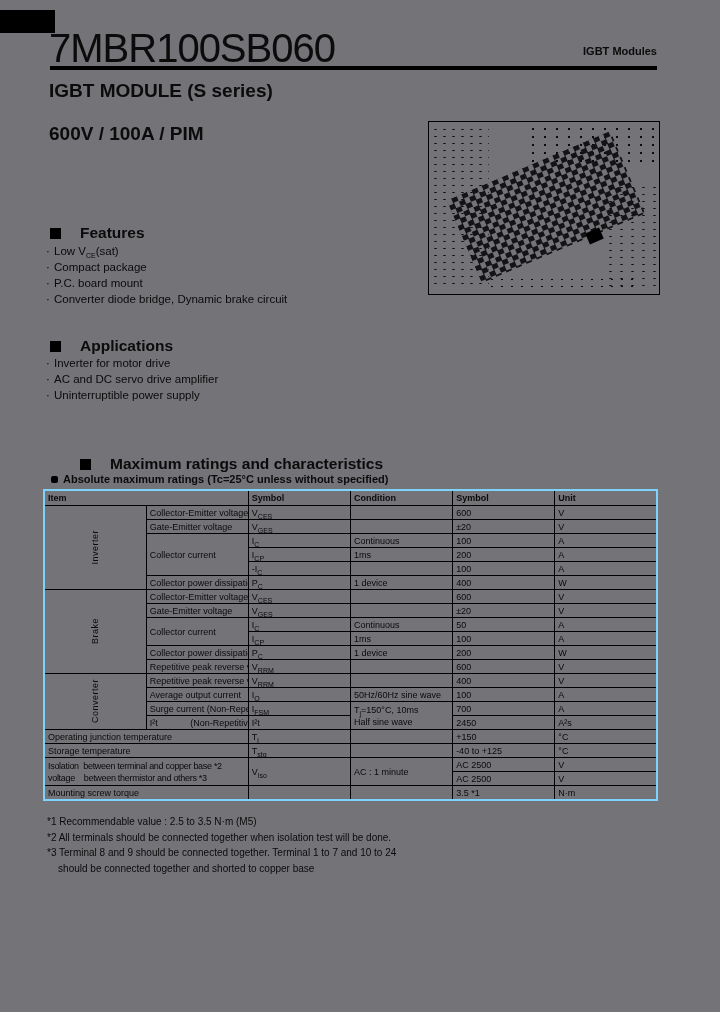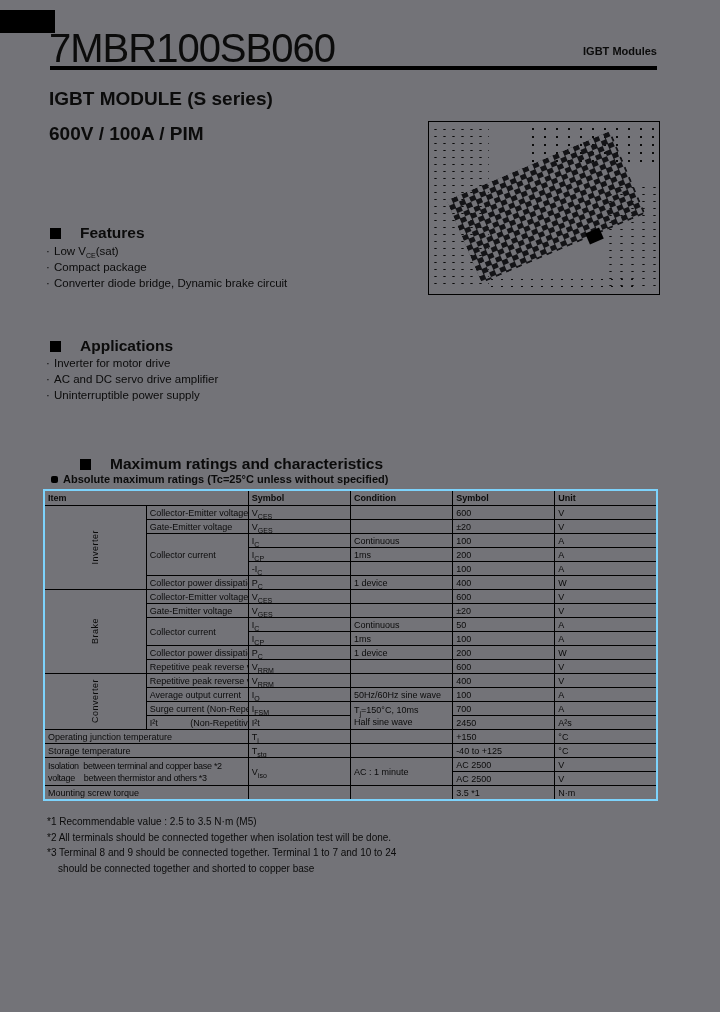--- a/index.html
+++ b/index.html
@@ -12,21 +12,21 @@
     overflow:hidden;
   }
   .page { position:absolute; inset:0; }
 
   
   .corner-block { position:absolute; left:0; top:10px; width:55px; height:23px; background:#000; }
   .product-code { position:absolute; left:49px; top:28px; font-size:40px; line-height:1; font-weight:normal; letter-spacing:-1px; }
   .category { position:absolute; right:63px; top:45px; font-size:11px; font-weight:bold; }
   .header-rule { position:absolute; left:50px; top:66px; width:607px; height:4px; background:#000; }
   .subtitle { position:absolute; left:49px; font-size:19px; font-weight:bold; }
-  .subtitle.l1 { top:88px; }
+  .subtitle.l1 { top:80px; }
   .subtitle.l2 { top:123px; }
 
   
   .photo-box { position:absolute; left:428px; top:121px; width:230px; height:172px; border:1px solid #000; overflow:hidden; }
   .dots { position:absolute; background-image: radial-gradient(#0a0a0a 0.9px, transparent 1.2px); }
   .dots.left  { left:2px; top:4px; width:58px; height:162px; background-size:9px 7px; }
   .dots.right { right:2px; top:62px; width:52px; height:104px; background-size:11px 7px; }
   .dots.topright { right:2px; top:3px; width:130px; height:42px; background-size:12px 8px; }
   .dots.bottom { left:58px; bottom:2px; width:150px; height:16px; background-size:10px 7px; }
   .module {
@@ -97,20 +97,21 @@
     <div class="module-detail"></div>
   </div>
 
   <div class="section-heading" style="left:50px; top:224px;">
     <span class="sq"></span>
     <span>Features</span>
   </div>
   <div class="blist" style="left:46px; top:243px;" id="features-list">
       <div class="li"><span class="bullet">·</span>Low V<sub>CE</sub>(sat)</div>
       <div class="li"><span class="bullet">·</span>Compact package</div>
+      <div class="li"><span class="bullet">·</span>P.C. board mount</div>
       <div class="li"><span class="bullet">·</span>Converter diode bridge, Dynamic brake circuit</div>
     </div>
 
   <div class="section-heading" style="left:50px; top:337px;">
     <span class="sq"></span>
     <span>Applications</span>
   </div>
   <div class="blist" style="left:46px; top:355px;" id="applications-list">
       <div class="li"><span class="bullet">·</span>Inverter for motor drive</div>
       <div class="li"><span class="bullet">·</span>AC and DC servo drive amplifier</div>

